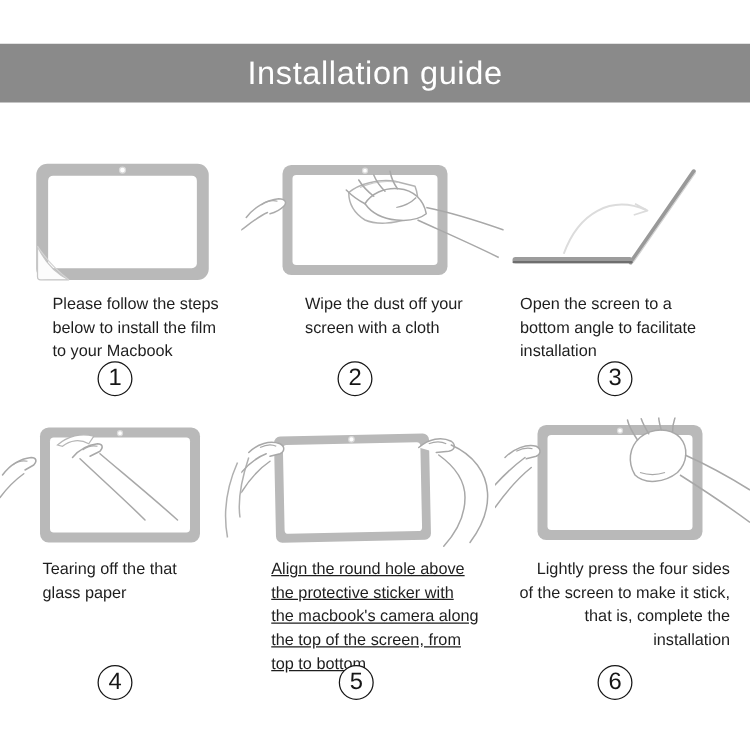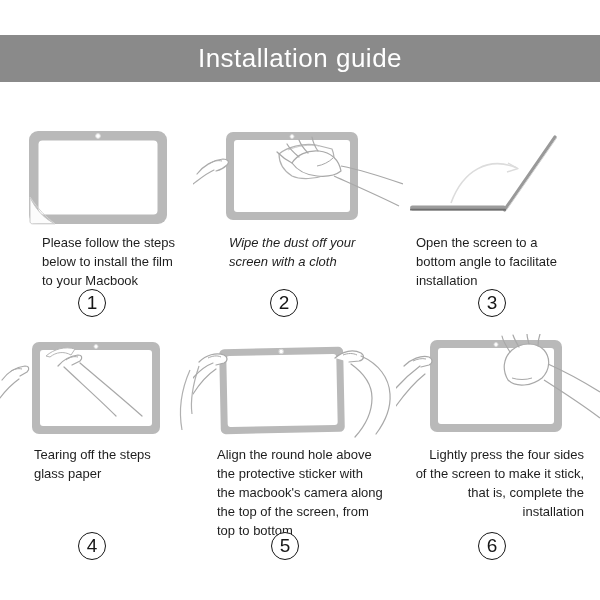--- a/index.html
+++ b/index.html
@@ -12,24 +12,24 @@
   .caption{position:absolute;margin:4px;font-size:13px;line-height:19px;color:#1e1e1e;white-space:pre-line;}
   .badge{position:absolute;width:28px;height:28px;background:#fff;border:1.5px solid #161616;border-radius:50%;display:flex;align-items:center;justify-content:center;box-sizing:border-box;}
   .badge span{font-size:19px;color:#161616;}
   .illus-1{left:28px;top:130px;width:140px;height:95px;}
   .illus-2{left:193px;top:124px;width:210px;height:108px;}
   .illus-3{left:405px;top:130px;width:192px;height:95px;}
   .illus-4{left:0;top:336px;width:200px;height:104px;}
   .illus-5{left:193px;top:336px;width:212px;height:106px;}
   .illus-6{left:396px;top:334px;width:204px;height:108px;}
   .cap-1{left:38px;top:229px;}
-  .cap-2{left:225px;top:229px;font-style:italic;}
+  .cap-2{left:240px;top:229px;}
   .cap-3{left:412px;top:229px;}
   .cap-4{left:30px;top:441px;}
-  .cap-5{left:213px;top:441px;}
+  .cap-5{left:213px;top:441px;text-decoration:underline;}
   .cap-6{left:409px;top:441px;text-align:right;}
   .badge-1{left:78px;top:289px;}
   .badge-2{left:270px;top:289px;}
   .badge-3{left:478px;top:289px;}
   .badge-4{left:78px;top:532px;}
   .badge-5{left:271px;top:532px;}
   .badge-6{left:478px;top:532px;}
 </style>
 </head>
 <body>
@@ -112,21 +112,21 @@
       <path d="M58,30 C63,24 70,20 78,19 C82,19 83,22 80,25 L72,29" fill="#ffffff" stroke="#a8a8a8" stroke-width="1.2" stroke-linecap="round" stroke-linejoin="round"></path>
       <path d="M66,24 C70,21 74,20 78,21" fill="none" stroke="#a8a8a8" stroke-width="1"></path>
       <path d="M64,31 C82,48 100,64 116,80" fill="none" stroke="#a8a8a8" stroke-width="1.2" stroke-linecap="round"></path>
       <path d="M80,27 C100,44 122,62 142,80" fill="none" stroke="#a8a8a8" stroke-width="1.2" stroke-linecap="round"></path>
       <path d="M2,44 C8,36 16,31 25,30 C29,30 30,33 27,36 L20,40" fill="#ffffff" stroke="#a8a8a8" stroke-width="1.2" stroke-linecap="round" stroke-linejoin="round"></path>
       <path d="M10,36 C14,33 18,32 22,33" fill="none" stroke="#a8a8a8" stroke-width="1"></path>
       <path d="M0,62 C6,54 12,48 19,43" fill="none" stroke="#a8a8a8" stroke-width="1.2" stroke-linecap="round"></path>
       <path d="M190,34 C182,52 178,72 182,94" fill="none" stroke="#b0b0b0" stroke-width="1.2"></path>
       <path d="M199,30 C193,48 190,64 192,78" fill="none" stroke="#b0b0b0" stroke-width="1.2"></path>
     </svg>
-    <p class="caption cap-4">Tearing off the steps
+    <p class="caption cap-4">Tearing off the that
 glass paper</p>
     <div class="badge badge-4">
         <span>4</span>
       </div>
   </section>
 
   
   <section class="step">
     <svg class="illus illus-5" viewBox="0 0 212 106" xmlns="http://www.w3.org/2000/svg">
       <g transform="rotate(-1.2 88 55)">

